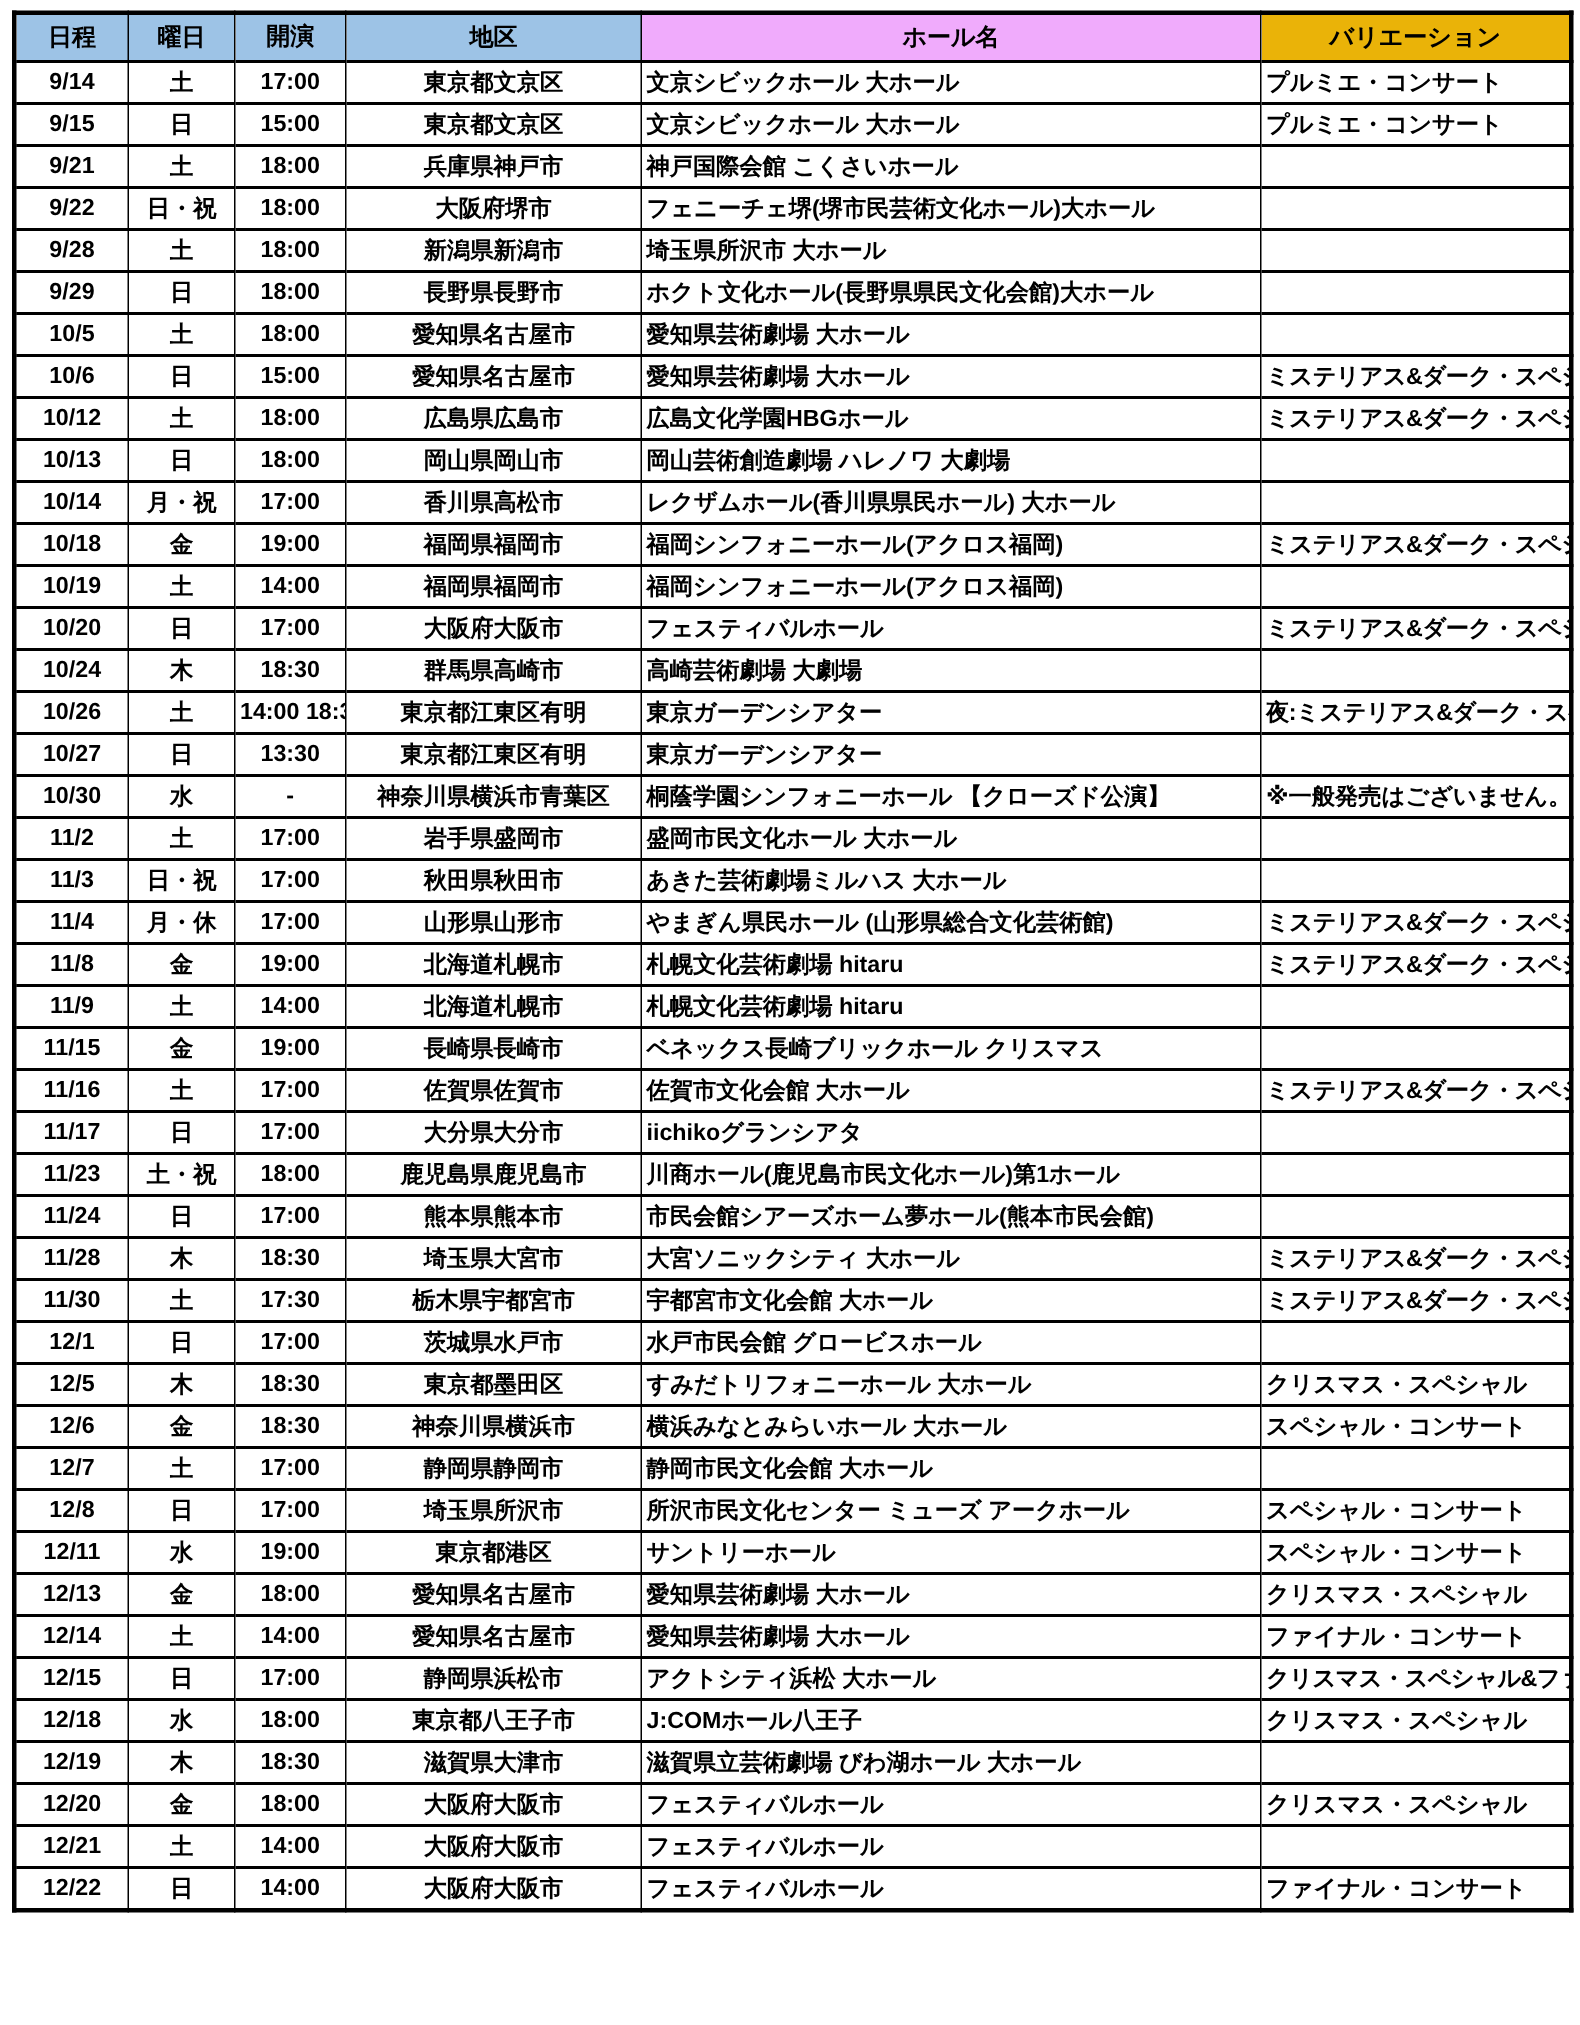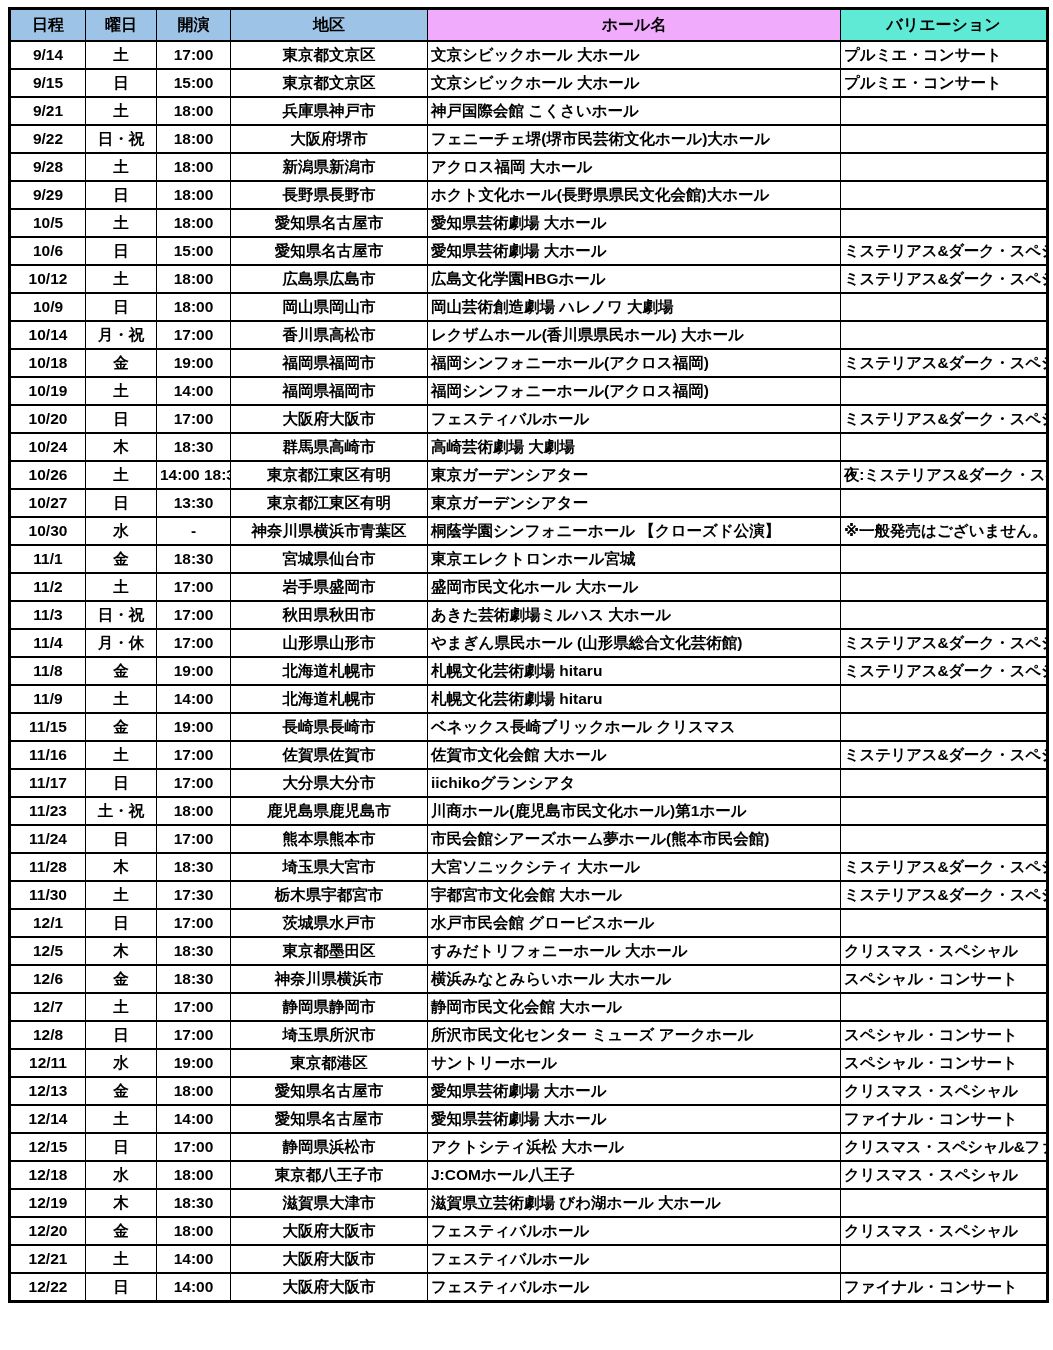--- a/index.html
+++ b/index.html
@@ -59,21 +59,21 @@
     <col style="width:413px">
     <col style="width:207px">
   </colgroup>
   <thead>
     <tr>
       <th class="c-date" style="background: rgb(157, 195, 230);">日程</th>
       <th class="c-day" style="background: rgb(157, 195, 230);">曜日</th>
       <th class="c-time" style="background: rgb(157, 195, 230);">開演</th>
       <th class="c-area" style="background: rgb(157, 195, 230);">地区</th>
       <th class="c-hall" style="text-align: center; background: #f0abfc;">ホール名</th>
-      <th class="c-var" style="text-align: center; background: #5eead4;">バリエーション</th>
+      <th class="c-var" style="text-align: center; background: #eab308;">バリエーション</th>
     </tr>
   </thead>
   <tbody id="schedule-body">
       <tr>
         <td class="c-date">9/14</td>
         <td class="c-day">土</td>
         <td class="c-time">17:00</td>
         <td class="c-area">東京都文京区</td>
         <td class="c-hall">文京シビックホール 大ホール</td>
         <td class="c-var">プルミエ・コンサート</td>
@@ -100,21 +100,21 @@
         <td class="c-time">18:00</td>
         <td class="c-area">大阪府堺市</td>
         <td class="c-hall">フェニーチェ堺(堺市民芸術文化ホール)大ホール</td>
         <td class="c-var"></td>
       </tr>
       <tr>
         <td class="c-date">9/28</td>
         <td class="c-day">土</td>
         <td class="c-time">18:00</td>
         <td class="c-area">新潟県新潟市</td>
-        <td class="c-hall">アクロス福岡 大ホール</td>
+        <td class="c-hall">埼玉県所沢市 大ホール</td>
         <td class="c-var"></td>
       </tr>
       <tr>
         <td class="c-date">9/29</td>
         <td class="c-day">日</td>
         <td class="c-time">18:00</td>
         <td class="c-area">長野県長野市</td>
         <td class="c-hall">ホクト文化ホール(長野県県民文化会館)大ホール</td>
         <td class="c-var"></td>
       </tr>
@@ -136,21 +136,21 @@
       </tr>
       <tr>
         <td class="c-date">10/12</td>
         <td class="c-day">土</td>
         <td class="c-time">18:00</td>
         <td class="c-area">広島県広島市</td>
         <td class="c-hall">広島文化学園HBGホール</td>
         <td class="c-var v-small">ミステリアス&amp;ダーク・スペシャル</td>
       </tr>
       <tr>
-        <td class="c-date">10/9</td>
+        <td class="c-date">10/13</td>
         <td class="c-day">日</td>
         <td class="c-time">18:00</td>
         <td class="c-area">岡山県岡山市</td>
         <td class="c-hall">岡山芸術創造劇場 ハレノワ 大劇場</td>
         <td class="c-var"></td>
       </tr>
       <tr>
         <td class="c-date">10/14</td>
         <td class="c-day">月・祝</td>
         <td class="c-time">17:00</td>
@@ -209,28 +209,20 @@
       </tr>
       <tr>
         <td class="c-date">10/30</td>
         <td class="c-day">水</td>
         <td class="c-time">-</td>
         <td class="c-area">神奈川県横浜市青葉区</td>
         <td class="c-hall">桐蔭学園シンフォニーホール 【クローズド公演】</td>
         <td class="c-var">※一般発売はございません。</td>
       </tr>
       <tr>
-        <td class="c-date">11/1</td>
-        <td class="c-day">金</td>
-        <td class="c-time">18:30</td>
-        <td class="c-area">宮城県仙台市</td>
-        <td class="c-hall">東京エレクトロンホール宮城</td>
-        <td class="c-var"></td>
-      </tr>
-      <tr>
         <td class="c-date">11/2</td>
         <td class="c-day">土</td>
         <td class="c-time">17:00</td>
         <td class="c-area">岩手県盛岡市</td>
         <td class="c-hall">盛岡市民文化ホール 大ホール</td>
         <td class="c-var"></td>
       </tr>
       <tr>
         <td class="c-date">11/3</td>
         <td class="c-day">日・祝</td>

